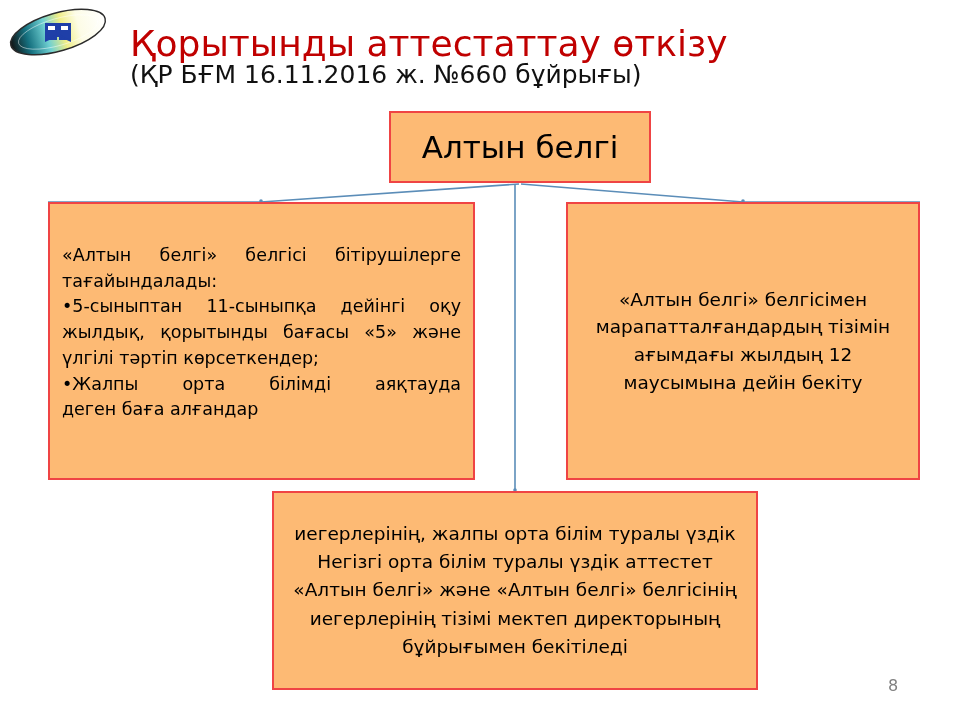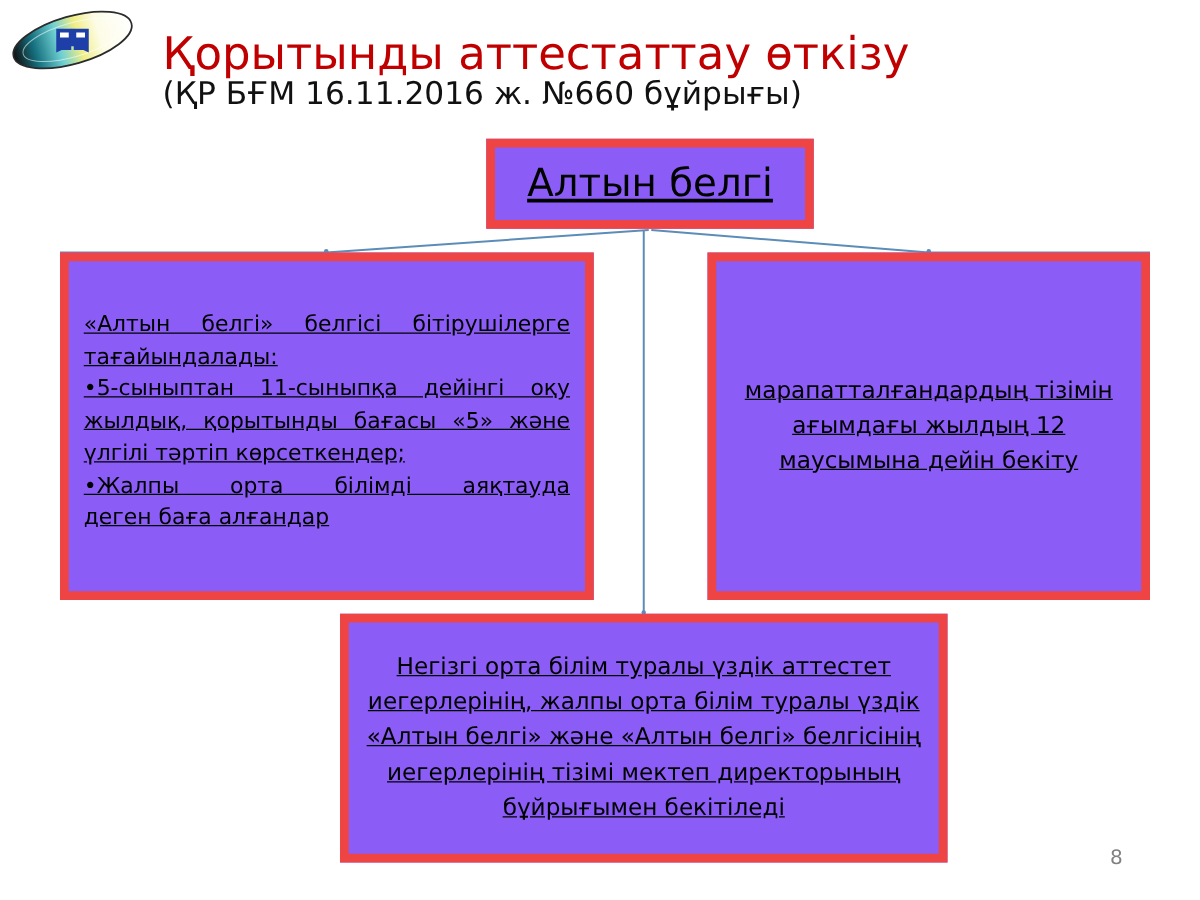--- a/index.html
+++ b/index.html
@@ -59,23 +59,22 @@
     top: 0;
     width: 960px;
     height: 720px;
     pointer-events: none;
   }
 
   
   .box {
     position: absolute;
     box-sizing: border-box;
-    background: #8b5cf6;
-    border: 7px solid #ef4444;
-    text-decoration: underline;
+    background: #fdba74;
+    border: 2px solid #ef4444;
   }
 
   #box-top {
     left: 389px;
     top: 111px;
     width: 262px;
     height: 72px;
     display: flex;
     align-items: center;
     justify-content: center;
@@ -221,29 +220,30 @@
     <span class="just">•5-сыныптан 11-сыныпқа дейінгі оқу</span>
     <span class="just">жылдық, қорытынды бағасы «5» және</span>
     <span class="ln">үлгілі тәртіп көрсеткендер;</span>
     <span class="just">•Жалпы орта білімді аяқтауда</span>
     <span class="ln">деген баға алғандар</span>
   </div>
 </div>
 
 <div class="box" id="box-right">
   <div class="box-text">
+    <p>«Алтын белгі» белгісімен</p>
     <p>марапатталғандардың тізімін</p>
     <p>ағымдағы жылдың 12</p>
     <p>маусымына дейін бекіту</p>
   </div>
 </div>
 
 <div class="box" id="box-bottom">
   <div class="box-text">
+    <p>иегерлерінің, жалпы орта білім туралы үздік</p>
     <p>Негізгі орта білім туралы үздік аттестет</p>
-    <p>иегерлерінің, жалпы орта білім туралы үздік</p>
     <p>«Алтын белгі» және «Алтын белгі» белгісінің</p>
     <p>иегерлерінің тізімі мектеп директорының</p>
     <p>бұйрығымен бекітіледі</p>
   </div>
 </div>
 
 <div id="page-number">8</div>
 
 </body></html>

